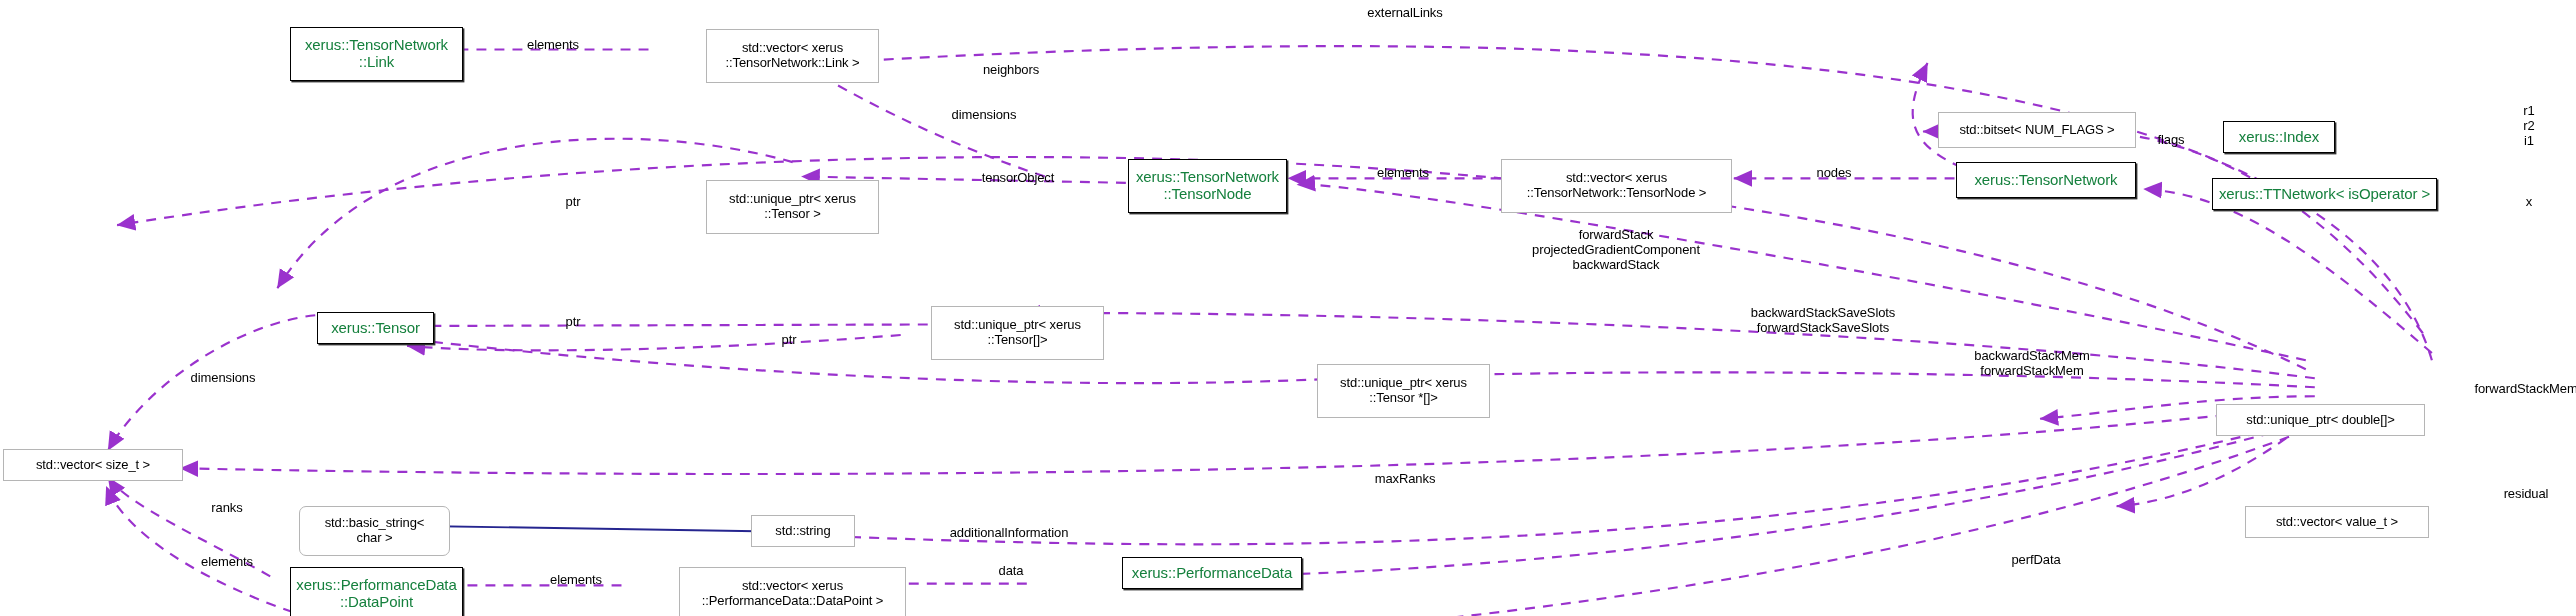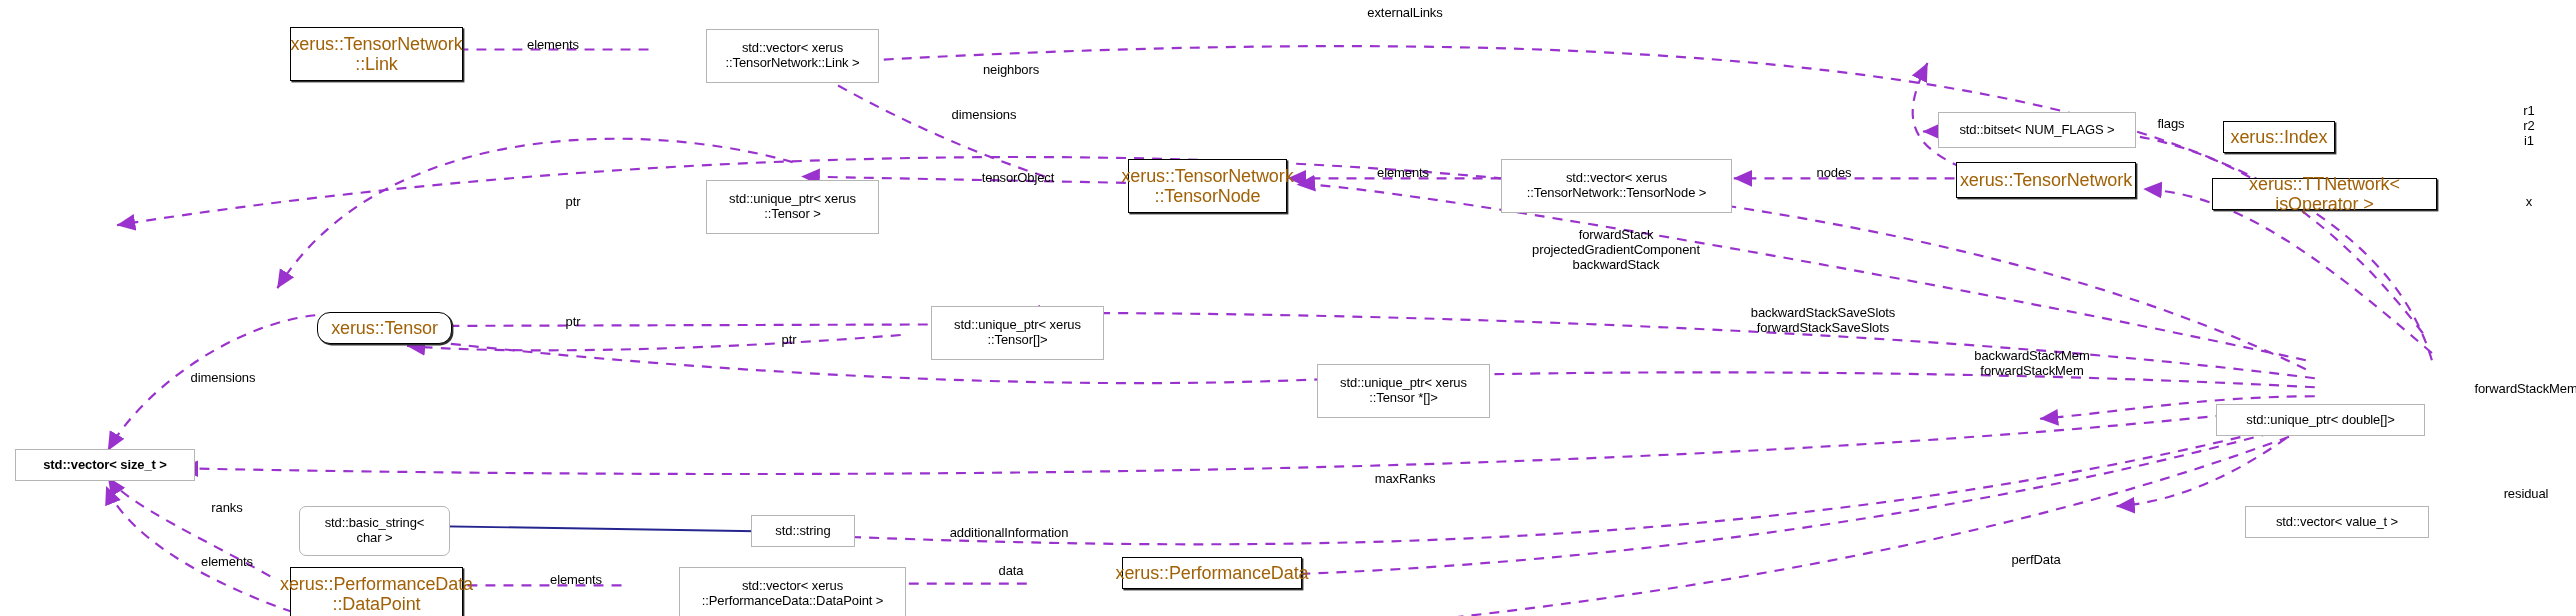--- a/index.html
+++ b/index.html
@@ -37,22 +37,22 @@
   }
   
   .node.plain {
     border: 0.9px solid #b5b5b5;
     color: #000000;
     font-size: 13px;
   }
   
   .node.key {
     border: 1.4px solid #000000;
-    color: #a16207;
-    font-size: 18px;
+    color: #15803d;
+    font-size: 15px;
     box-shadow: 1.4px 1.4px 0 0 #303030;
   }
   .edge-label {
     position: absolute;
     font-family: "Liberation Sans", sans-serif;
     font-size: 13px;
     color: #000000;
     white-space: pre-line;
     text-align: center;
     line-height: 1.15;
@@ -151,46 +151,46 @@
   <div class="node plain" style="left: 706px; top: 180px; width: 173px; height: 54px;">std::unique_ptr&lt; xerus
 ::Tensor &gt;</div>
   <div class="node key" style="left: 1128px; top: 159px; width: 159px; height: 54px;">xerus::TensorNetwork
 ::TensorNode</div>
   <div class="node plain" style="left: 1501px; top: 159px; width: 231px; height: 54px;">std::vector&lt; xerus
 ::TensorNetwork::TensorNode &gt;</div>
   <div class="node plain" style="left: 1938px; top: 112px; width: 198px; height: 36px;">std::bitset&lt; NUM_FLAGS &gt;</div>
   <div class="node key" style="left: 1956px; top: 162px; width: 180px; height: 36px;">xerus::TensorNetwork</div>
   <div class="node key" style="left: 2223px; top: 121px; width: 112px; height: 32px;">xerus::Index</div>
   <div class="node key" style="left: 2212px; top: 178px; width: 225px; height: 32px;">xerus::TTNetwork&lt; isOperator &gt;</div>
-  <div class="node key" style="left: 317px; top: 312px; width: 135px; height: 32px; border-radius: 13px;">xerus::Tensor</div>
+  <div class="node key" style="left: 317px; top: 312px; width: 117px; height: 32px;">xerus::Tensor</div>
   <div class="node plain" style="left: 931px; top: 306px; width: 173px; height: 54px;">std::unique_ptr&lt; xerus
 ::Tensor[]&gt;</div>
   <div class="node plain" style="left: 1317px; top: 364px; width: 173px; height: 54px;">std::unique_ptr&lt; xerus
 ::Tensor *[]&gt;</div>
   <div class="node plain" style="left: 2216px; top: 404px; width: 209px; height: 32px;">std::unique_ptr&lt; double[]&gt;</div>
-  <div class="node plain" style="left: 15px; top: 449px; width: 180px; height: 32px; font-weight: bold;">std::vector&lt; size_t &gt;</div>
+  <div class="node plain" style="left: 3px; top: 449px; width: 180px; height: 32px;">std::vector&lt; size_t &gt;</div>
   <div class="node plain" style="left: 299px; top: 506px; width: 151px; height: 50px; border-radius: 7px;">std::basic_string&lt;
 char &gt;</div>
   <div class="node plain" style="left: 751px; top: 515px; width: 104px; height: 32px;">std::string</div>
   <div class="node plain" style="left: 2245px; top: 506px; width: 184px; height: 32px;">std::vector&lt; value_t &gt;</div>
   <div class="node key" style="left: 290px; top: 567px; width: 173px; height: 54px;">xerus::PerformanceData
 ::DataPoint</div>
   <div class="node plain" style="left: 679px; top: 567px; width: 227px; height: 54px;">std::vector&lt; xerus
 ::PerformanceData::DataPoint &gt;</div>
   <div class="node key" style="left: 1122px; top: 557px; width: 180px; height: 32px;">xerus::PerformanceData</div>
 
   <div class="edge-label" style="left: 553px; top: 45px;">elements</div>
   <div class="edge-label" style="left: 1405px; top: 12.6px;">externalLinks</div>
   <div class="edge-label" style="left: 1011px; top: 70px;">neighbors</div>
   <div class="edge-label" style="left: 984px; top: 115px;">dimensions</div>
   <div class="edge-label" style="left: 1018px; top: 178px;">tensorObject</div>
   <div class="edge-label" style="left: 573px; top: 202px;">ptr</div>
   <div class="edge-label" style="left: 1403px; top: 173px;">elements</div>
   <div class="edge-label" style="left: 1834px; top: 173px;">nodes</div>
-  <div class="edge-label" style="left: 2171px; top: 124px;">flags</div>
+  <div class="edge-label" style="left: 2171px; top: 140px;">flags</div>
   <div class="edge-label" style="left: 2529px; top: 126px;">r1
 r2
 i1</div>
   <div class="edge-label" style="left: 2529px; top: 202px;">x</div>
   <div class="edge-label" style="left: 1616px; top: 250px;">forwardStack
 projectedGradientComponent
 backwardStack</div>
   <div class="edge-label" style="left: 573px; top: 322px;">ptr</div>
   <div class="edge-label" style="left: 789px; top: 340px;">ptr</div>
   <div class="edge-label" style="left: 1823px; top: 321px;">backwardStackSaveSlots

